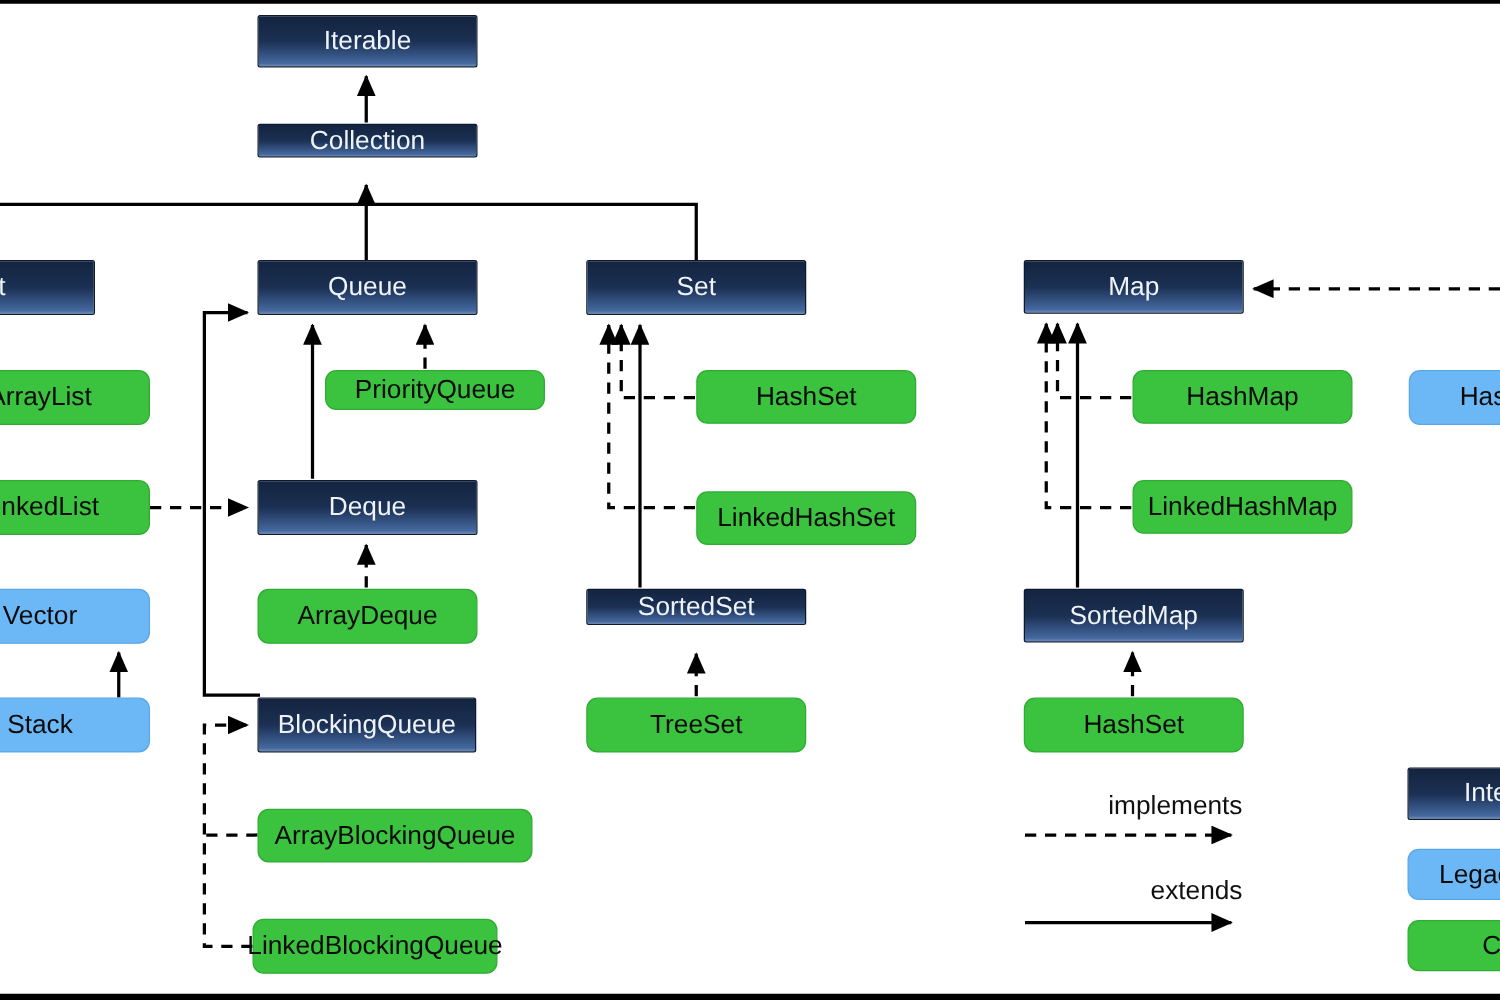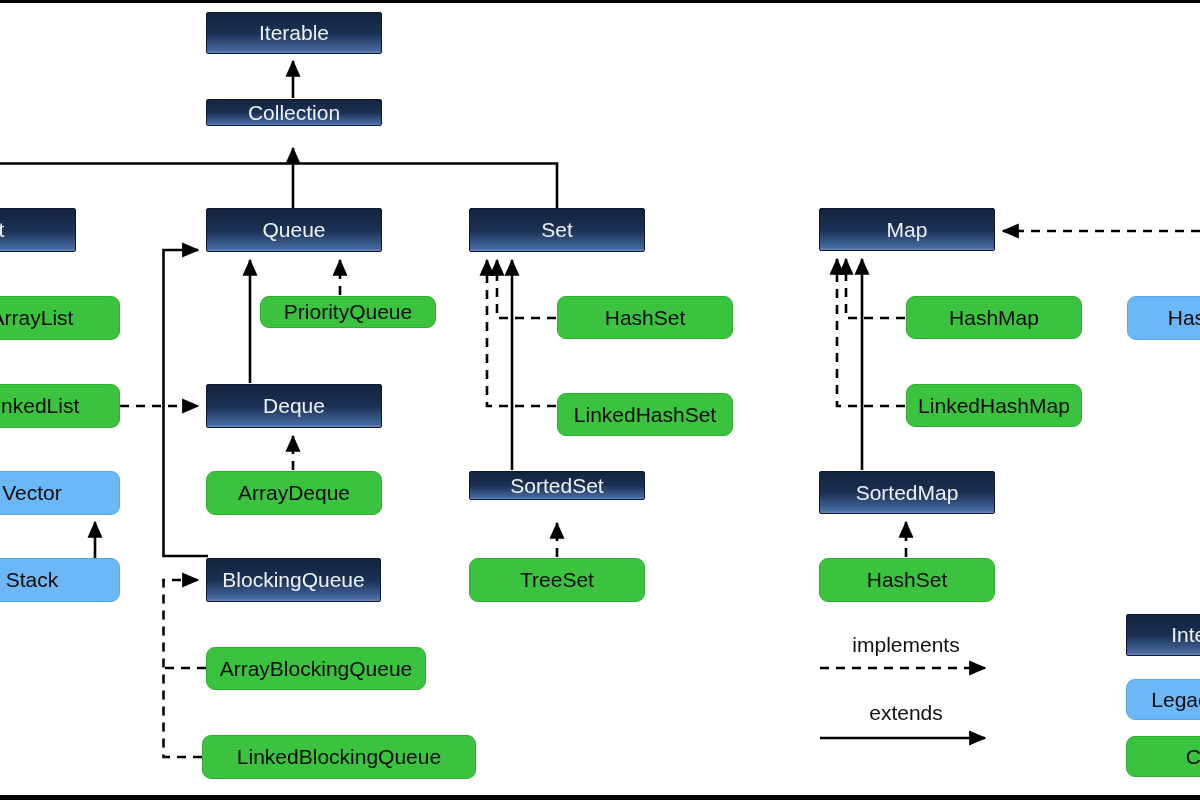--- a/index.html
+++ b/index.html
@@ -12,21 +12,21 @@
     position:absolute;z-index:2;display:flex;align-items:center;justify-content:center;
     font-size:21px;box-sizing:border-box;border-radius:9px;white-space:nowrap;
   }
   .iface{
     background:linear-gradient(180deg,#13243f 0%,#1b3053 50%,#44689f 94%,#6d8dba 100%);
     color:#eef3fa;border:1px solid #0c1930;border-radius:2px;
   }
   .cls{background:#3bc23e;color:#0b0b0b;border:1px solid #2fad33;}
   .legacy{background:#6cb8f6;color:#0b0b0b;border:1px solid #58a7e8;}
   .legendtext{
-    position:absolute;z-index:2;font-size:21px;color:#111;text-align:center;width:176px;
+    position:absolute;z-index:2;font-size:21px;color:#111;text-align:right;width:176px;
   }
   .stroke{stroke:#000;stroke-width:2.6;fill:none;}
   .dashed{stroke-dasharray:9 7;}
   .border-bar{position:absolute;left:0;width:1200px;background:#000;z-index:3;}
 </style>
 </head>
 <body>
 
 <div class="canvas">
 
@@ -79,21 +79,21 @@
   <div class="node iface" style="left:206px;top:384px;width:176px;height:44px">Deque</div>
   <div class="node iface" style="left:206px;top:558px;width:175px;height:44px">BlockingQueue</div>
   <div class="node iface" style="left:469px;top:471px;width:176px;height:29px">SortedSet</div>
   <div class="node iface" style="left:819px;top:471px;width:176px;height:43px">SortedMap</div>
 
   <div class="node cls" style="left:-56px;top:296px;width:176px;height:44px">ArrayList</div>
   <div class="node cls" style="left:-56px;top:384px;width:176px;height:44px">LinkedList</div>
   <div class="node cls" style="left:260px;top:296px;width:176px;height:32px">PriorityQueue</div>
   <div class="node cls" style="left:206px;top:471px;width:176px;height:44px">ArrayDeque</div>
   <div class="node cls" style="left:206px;top:647px;width:220px;height:43px">ArrayBlockingQueue</div>
-  <div class="node cls" style="left:202px;top:735px;width:274px;height:44px">LinkedBlockingQueue</div>
+  <div class="node cls" style="left:202px;top:735px;width:196px;height:44px">LinkedBlockingQueue</div>
   <div class="node cls" style="left:557px;top:296px;width:176px;height:43px">HashSet</div>
   <div class="node cls" style="left:557px;top:393px;width:176px;height:43px">LinkedHashSet</div>
   <div class="node cls" style="left:469px;top:558px;width:176px;height:44px">TreeSet</div>
   <div class="node cls" style="left:906px;top:296px;width:176px;height:43px">HashMap</div>
   <div class="node cls" style="left:906px;top:384px;width:176px;height:43px">LinkedHashMap</div>
   <div class="node cls" style="left:819px;top:558px;width:176px;height:44px">HashSet</div>
 
   <div class="node legacy" style="left:-56px;top:471px;width:176px;height:44px">Vector</div>
   <div class="node legacy" style="left:-56px;top:558px;width:176px;height:44px">Stack</div>
   <div class="node legacy" style="left:1127px;top:296px;width:176px;height:44px">Hashtable</div>

